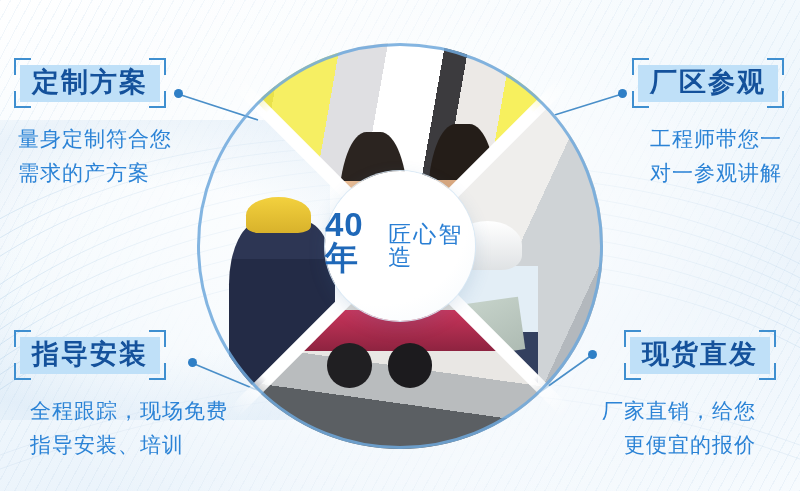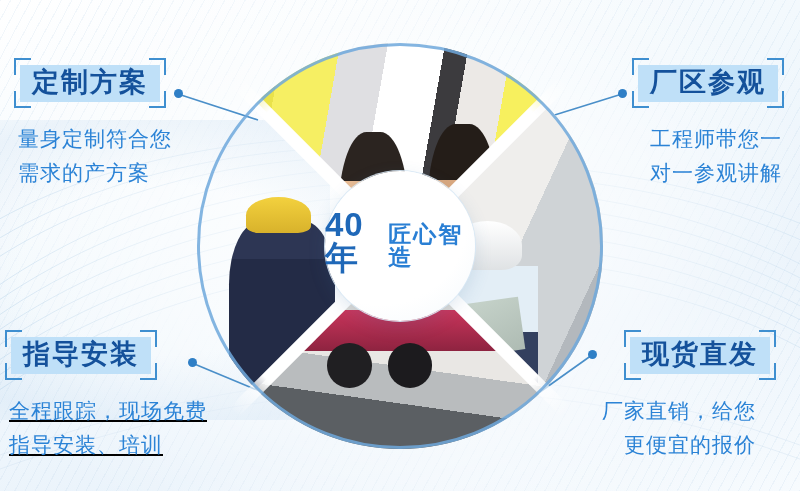--- a/index.html
+++ b/index.html
@@ -187,21 +187,21 @@
     width:150px;height:150px;border-radius:50%;
     background:radial-gradient(circle at 38% 32%, #ffffff 0%, #ffffff 62%, #f3f8fc 100%);
     box-shadow:0 0 0 1px rgba(215,232,245,.9), 0 6px 18px rgba(60,110,160,.16);
     display:flex;align-items:center;justify-content:center;
   }
   .center-circle .big{
     font-size:33px;font-weight:bold;color:#1f68b8;letter-spacing:1px;line-height:1;
     margin-bottom:10px;
   }
   .center-circle .sub{
-    font-size:23px;color:#2a7fd4;letter-spacing:2px;line-height:1;font-weight:700;
+    font-size:23px;color:#2a7fd4;letter-spacing:2px;line-height:1;font-weight:400;
   }
 
   
   .feature{position:absolute;}
   .title-box{
     position:relative;display:inline-block;padding:7px 6px 6px 6px;
   }
   .title-hl{
     display:inline-block;
     background:#bfe0f8;
@@ -219,22 +219,22 @@
 
   .desc{
     margin-top:14px;
     font-size:21px;color:#2b83d6;line-height:1.62;letter-spacing:1px;white-space:pre-line;
   }
 
   .f-tl{left:14px;top:58px;}
   .f-tl .desc{margin-left:4px;}
   .f-tr{right:16px;top:58px;text-align:right;}
   .f-tr .desc{margin-right:2px;}
-  .f-bl{left:5px;top:330px;text-decoration:underline;}
-  .f-bl .desc{margin-left:4px;}
+  .f-bl{left:14px;top:330px;}
+  .f-bl .desc{margin-left:16px;}
   .f-br{right:24px;top:330px;text-align:right;}
   .f-br .desc{margin-right:20px;}
 
   
   .conn{position:absolute;overflow:visible;}
   .dot{position:absolute;width:9px;height:9px;border-radius:50%;background:#2f7fc6;}
 
   .flare{
     position:absolute;left:-90px;top:120px;width:420px;height:300px;
     background:radial-gradient(ellipse at 60% 50%, rgba(255,255,255,0) 40%, rgba(190,215,238,.25) 75%, rgba(255,255,255,0) 100%);

